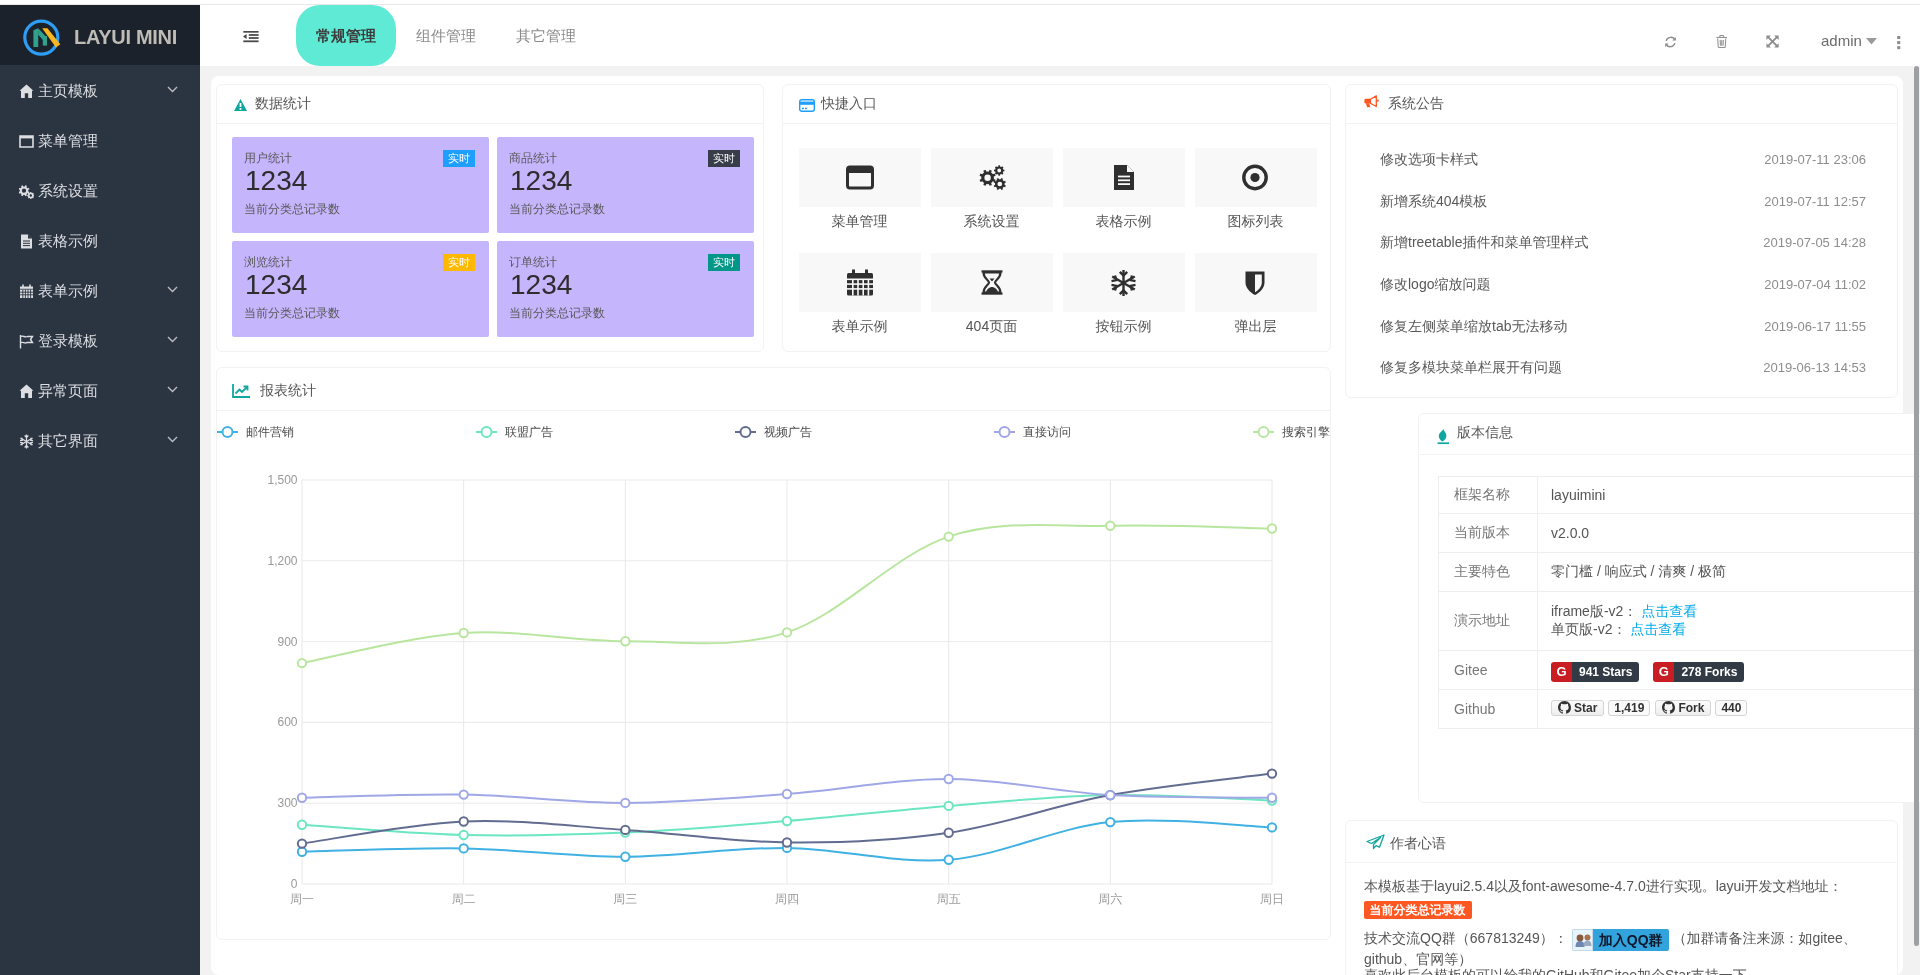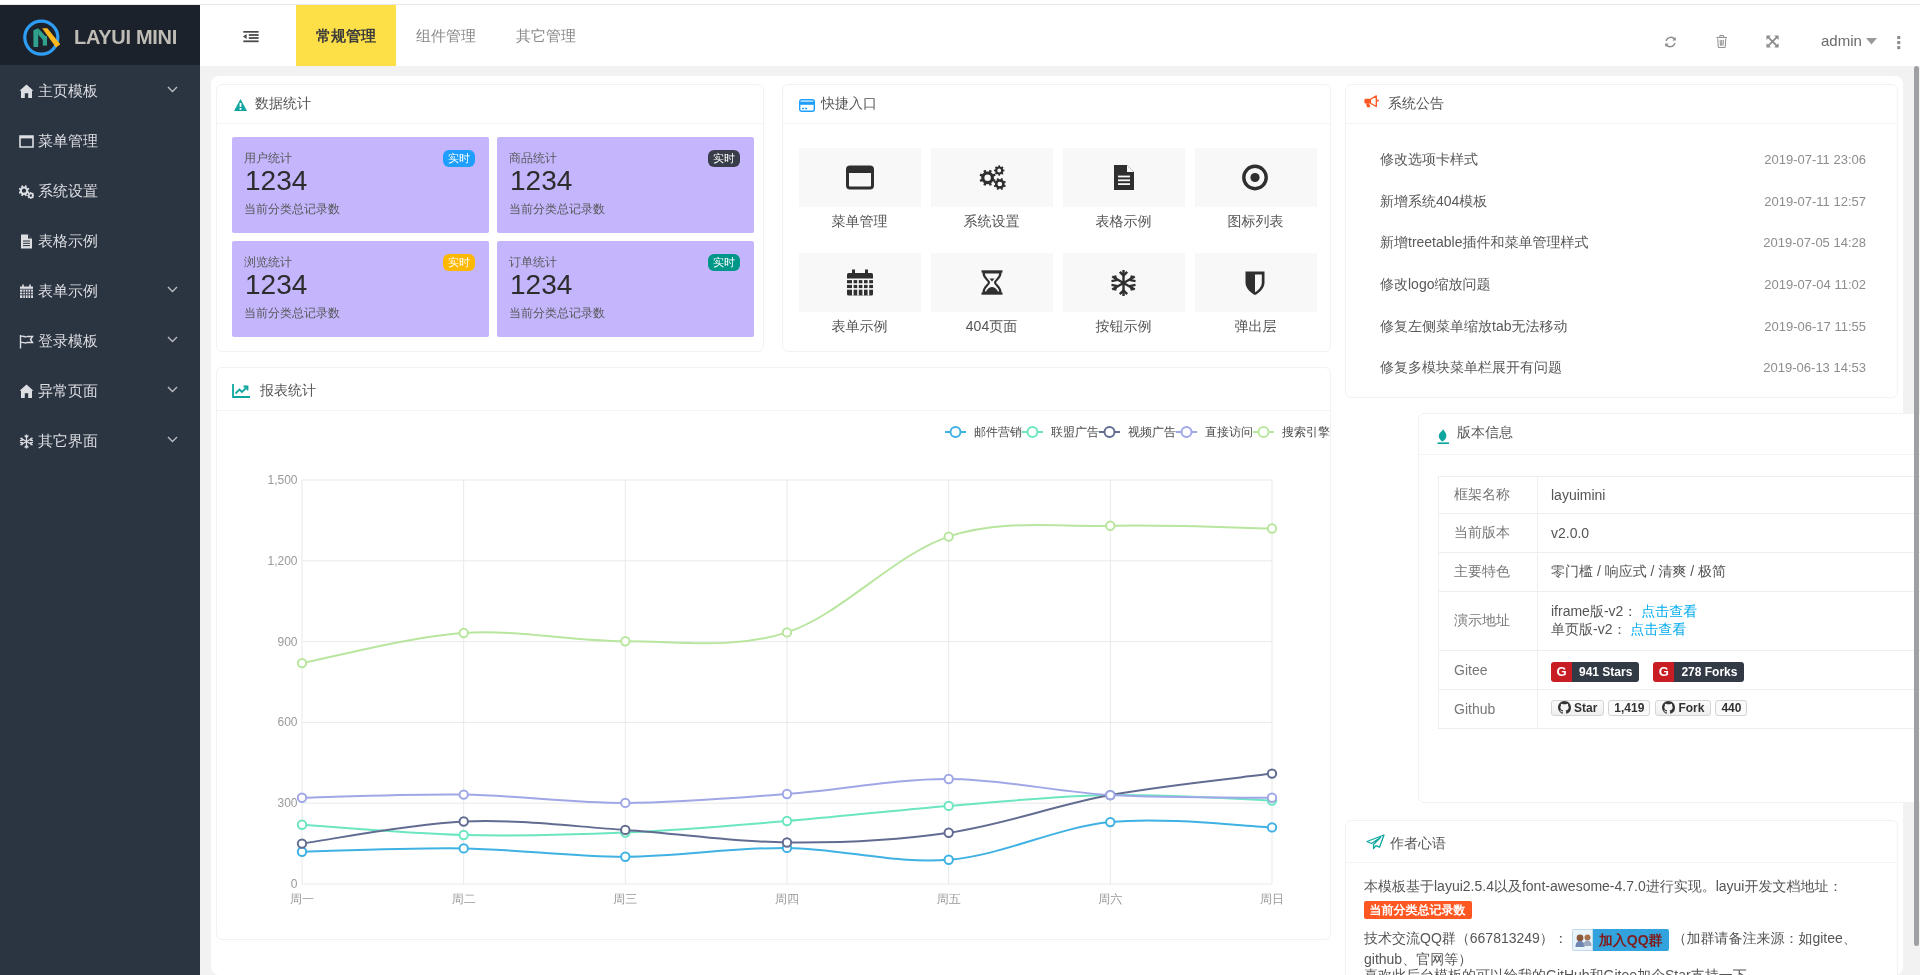--- a/index.html
+++ b/index.html
@@ -13,36 +13,36 @@
   color:#bfbcb5; letter-spacing:-0.3px; }
 .mitem { position:absolute; left:0; width:200px; height:50px; color:#dcdee2; font-size:15px; }
 .mitem .txt { position:absolute; left:38px; top:16px; line-height:18px; }
 .mitem svg.mi { position:absolute; left:19px; top:18px; }
 .mitem .chev { position:absolute; right:22px; top:20px; }
 
 #hdr { position:absolute; left:200px; top:5px; width:1720px; height:61px; background:#fff; }
 #topline { position:absolute; left:0; top:4px; width:1920px; height:1px; background:#e8e8e8; }
 .tab { position:absolute; top:0; height:61px; width:100px; text-align:center;
   line-height:61px; font-size:15px; color:#8a8a8a; }
-.tab.on { background:#fde047; color:#3c3c3c; font-weight:bold; }
+.tab.on { background:#5eead4; color:#3c3c3c; font-weight:bold;border-radius:24px; }
 .hicon { position:absolute; top:0; color:#8c8c8c; }
 
 #main { position:absolute; left:200px; top:66px; width:1720px; height:909px; background:#f2f2f2; }
 #panel { position:absolute; left:11px; top:10px; width:1692px; height:899px; background:#fff;
   border-radius:8px; }
 .card { position:absolute; background:#fff; border:1px solid #f2f2f2; border-radius:6px; }
 .chead { position:absolute; left:0; top:0; right:0; height:39px; border-bottom:1px solid #f3f3f3; }
 .chead .ct { position:absolute; left:38px; top:10px; font-size:14px; color:#555; }
 .chead svg { position:absolute; left:17px; top:13px; }
 .gbox { position:absolute; background:#c4b5fd; border-radius:2px; }
 .gbox .t1 { position:absolute; left:12px; top:13px; font-size:12px; color:#595959; }
 .gbox .num { position:absolute; left:13px; top:30px; font-size:28px; line-height:28px; color:#2d2d2d; }
 .gbox .t2 { position:absolute; left:12px; top:64px; font-size:12px; color:#595959; }
 .badge { position:absolute; top:13px; right:14px; height:17px; line-height:17px; padding:0 5px;
-  border-radius:6px; color:#fff; font-size:11px; }
+  border-radius:0; color:#fff; font-size:11px; }
 .qbox { position:absolute; background:#f8f8f8; width:122px; height:59px; }
 .qlbl { position:absolute; width:122px; text-align:center; font-size:14px; color:#555; }
 .nrow { position:absolute; left:19px; width:512px; height:42px; }
 .nrow .nt { position:absolute; left:15px; top:12px; font-size:14px; color:#595959; }
 .nrow .nd { position:absolute; right:11px; top:13px; font-size:13px; color:#8d8d8d; }
 
 #vtable { position:absolute; left:19px; top:62px; width:518px; border-collapse:collapse; }
 #vtable td { border:1px solid #eeeeee; font-size:14px; vertical-align:middle; }
 #vtable td.l { width:99px; color:#777; padding-left:15px; }
 #vtable td.r { color:#555; padding-left:13px; }
@@ -448,21 +448,21 @@
 
 <div class="card" style="left:216px;top:367px;width:1115px;height:573px">
   <div class="chead" style="height:43px">
     <svg style="left:15px;top:16px" width="18" height="14" viewBox="0 0 18 14">
       <path d="M1 0 V13 H18" stroke="#10a6a0" stroke-width="1.8" fill="none"></path>
       <path d="M3.5 9.5 L7.5 5.5 L10 8 L15 3" stroke="#10a6a0" stroke-width="1.8" fill="none"></path>
       <path d="M15.5 6.5 L15.5 2.5 L11.5 2.5" stroke="#10a6a0" stroke-width="1.8" fill="none"></path>
     </svg>
     <div class="ct" style="top:14px;left:43px">报表统计</div>
   </div>
-  <div id="legend" style="position:absolute;left:0;top:57px;width:100%;display:flex;justify-content:flex-end;">
+  <div id="legend" style="position:absolute;left:0;top:57px;width:100%;display:flex;justify-content:space-between;">
       <div style="display:flex;align-items:center;height:14px">
         <svg width="21" height="14" viewBox="0 0 21 14" style="margin-right:8px">
           <path d="M0 7 H21" stroke="#3fb1e3" stroke-width="2"></path>
           <circle cx="10.5" cy="7" r="5" fill="#fff" stroke="#3fb1e3" stroke-width="2"></circle>
         </svg>
         <span style="font-size:12px;color:#4d4d4d">邮件营销</span>
       </div>
       <div style="display:flex;align-items:center;height:14px">
         <svg width="21" height="14" viewBox="0 0 21 14" style="margin-right:8px">
           <path d="M0 7 H21" stroke="#6be6c1" stroke-width="2"></path>
@@ -613,18 +613,18 @@
   </div>
   <div class="abs" style="left:18px;top:56.5px;width:530px;font-size:14px;color:#555;line-height:16px">本模板基于layui2.5.4以及font-awesome-4.7.0进行实现。layui开发文档地址：</div>
   <div class="abs" style="left:17.5px;top:78.5px"><span id="laybadge" style="display:inline-block;background:#ff5722;color:#fff;font-weight:bold;font-size:12px;height:18px;line-height:18px;padding:0 6px;border-radius:2px">当前分类总记录数</span></div>
   <div class="abs" style="left:18px;top:106px;width:540px;font-size:14px;color:#555;height:22px;line-height:22px">技术交流QQ群（667813249）：&nbsp;<span id="qqbtn" style="display:inline-block;vertical-align:middle"><span style="display:inline-block;vertical-align:middle;height:22px;line-height:22px;border-radius:2px;overflow:hidden;font-size:14px"><span style="display:inline-block;float:left;width:21px;height:22px;background:#e8f4fb;border:1px solid #c3d9e8;position:relative">
             <svg width="22" height="20" viewBox="0 0 22 20" style="position:absolute;left:0;top:1px">
               <circle cx="7" cy="7" r="3.4" fill="#8a5a3c"></circle>
               <path d="M2.5 16 C2.5 11.5 4.5 10 7 10 C9.5 10 11.5 11.5 11.5 16 Z" fill="#6f87b0"></path>
               <circle cx="14.5" cy="6.5" r="3" fill="#a8714d"></circle>
               <path d="M10.5 15 C10.5 11 12.3 9.6 14.5 9.6 C16.7 9.6 18.5 11 18.5 15 Z" fill="#9aa8c0"></path>
             </svg>
-          </span><span style="display:inline-block;float:left;background:#32a3dc;color:#7f1d1d;padding:0 6px;height:22px;font-weight:bold">加入QQ群</span></span></span>&nbsp;（加群请备注来源：如gitee、</div>
+          </span><span style="display:inline-block;float:left;background:#32a3dc;color:#0f172a;padding:0 6px;height:22px;font-weight:bold">加入QQ群</span></span></span>&nbsp;（加群请备注来源：如gitee、</div>
   <div class="abs" style="left:18px;top:129.5px;width:530px;font-size:14px;color:#555;line-height:16px">github、官网等）</div>
   <div class="abs" style="left:18px;top:146px;width:540px;font-size:14px;color:#555;line-height:16px">喜欢此后台模板的可以给我的GitHub和Gitee加个Star支持一下</div>
 </div>
 
 <div id="sbar"></div>
 
 </body></html>

